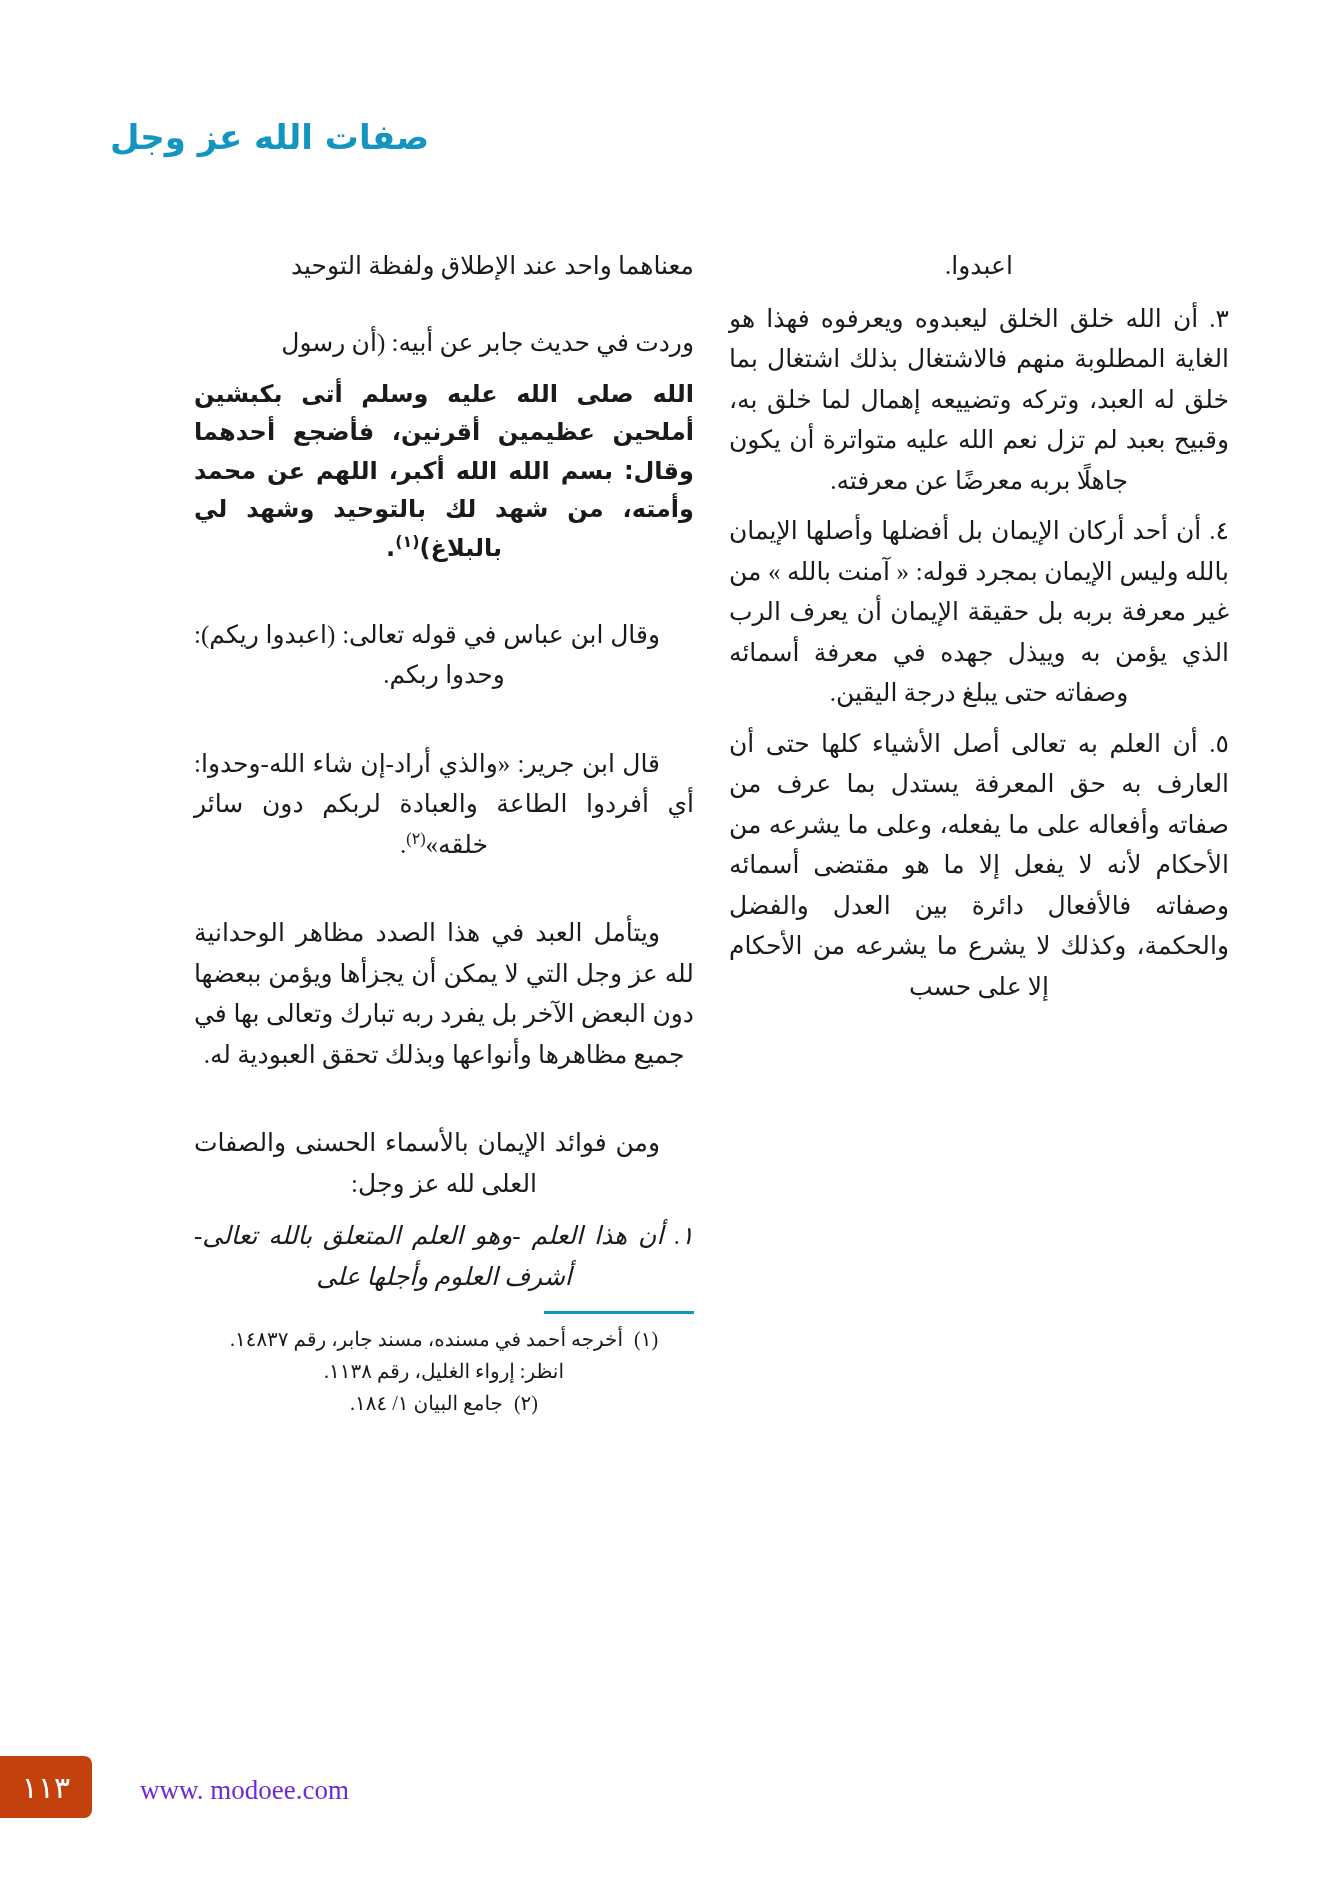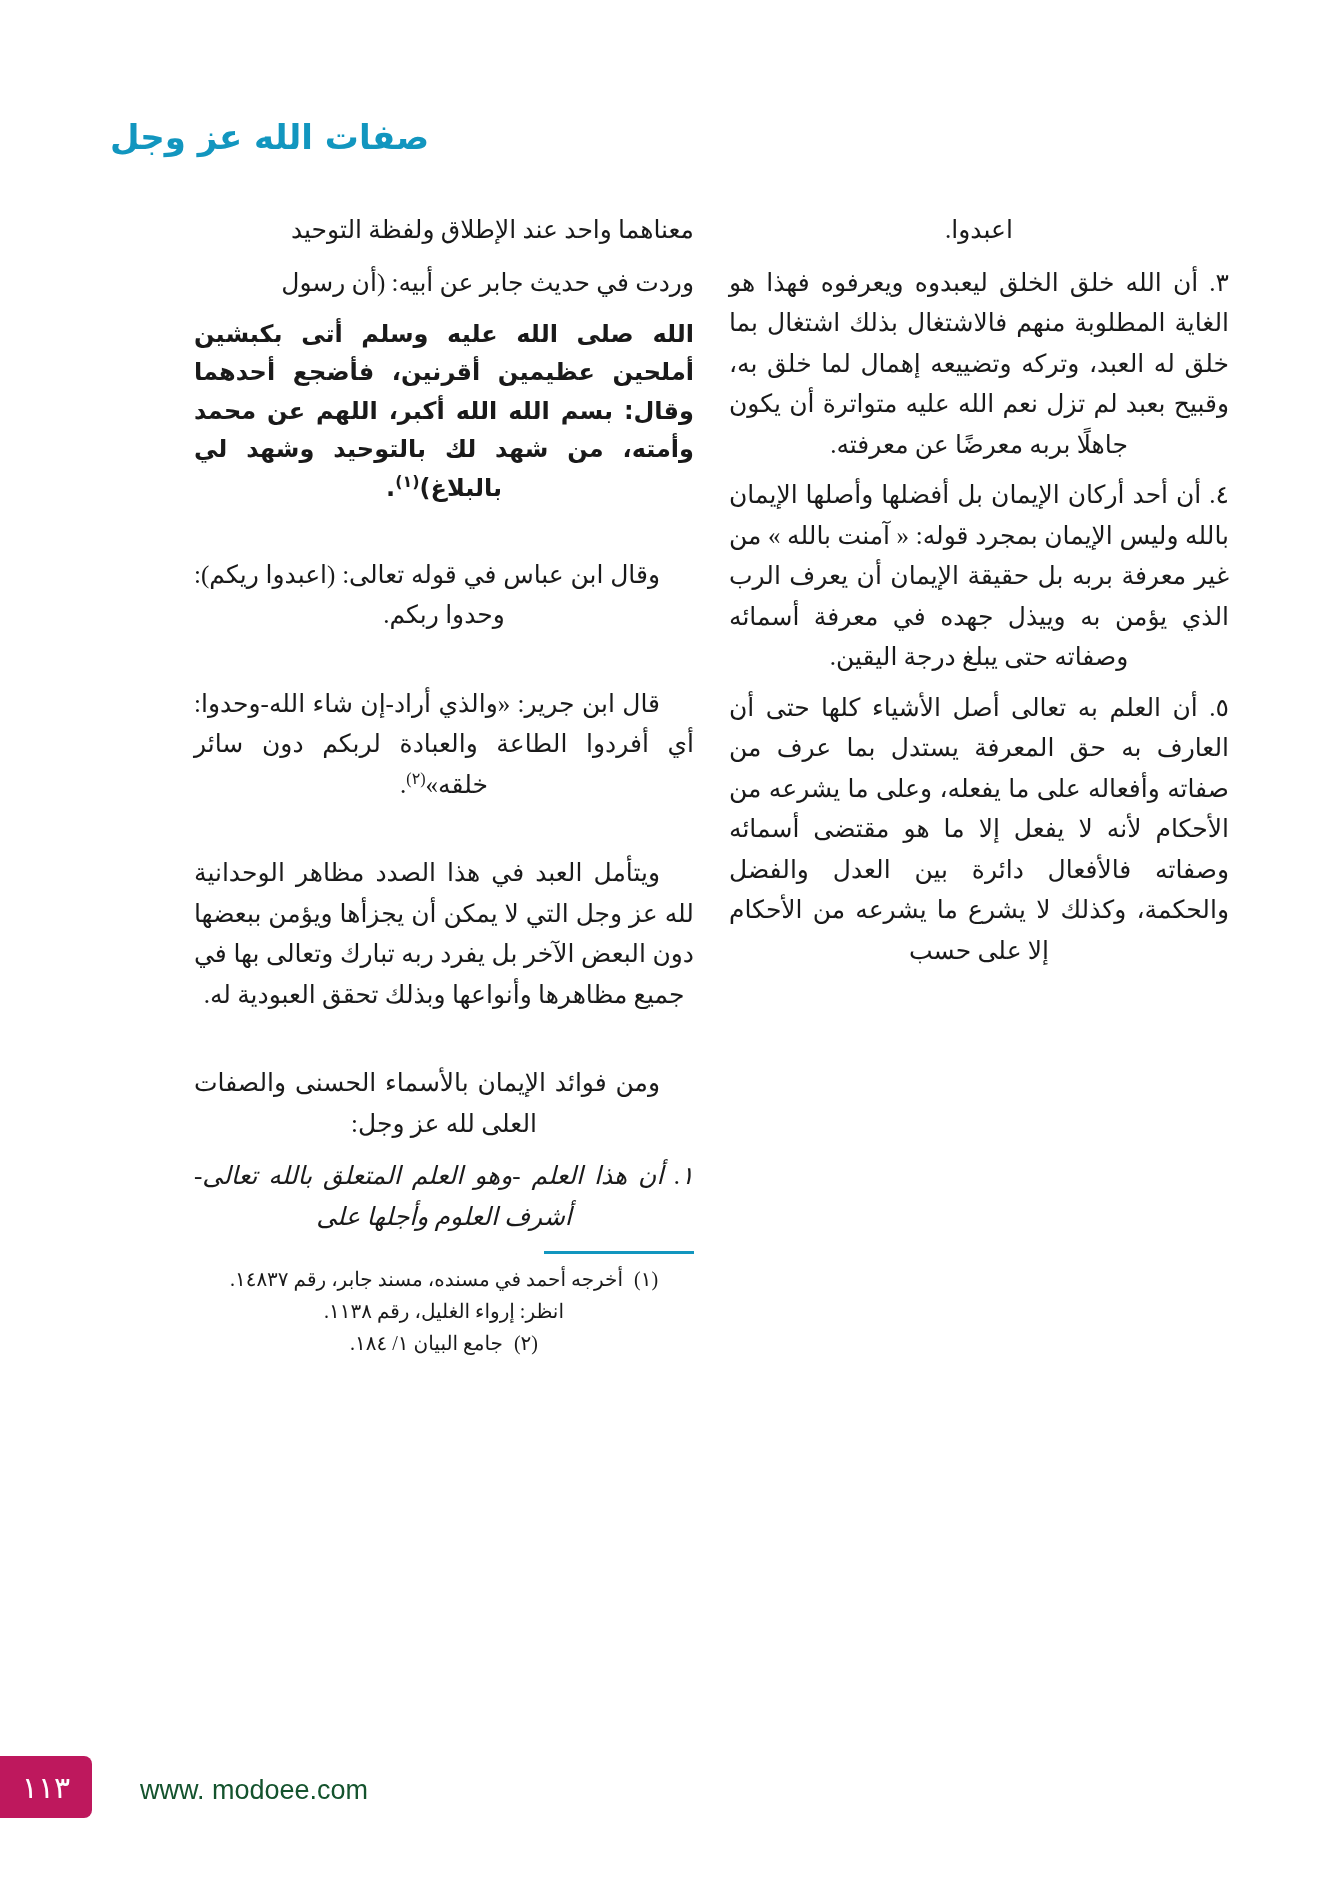--- a/index.html
+++ b/index.html
@@ -53,21 +53,21 @@
 
   
   p {
     margin: 0 0 12px 0;
     font-size: 25px;
     line-height: 1.62;
     text-align: justify;
     text-align-last: center;
     direction: rtl;
   }
-  p.plain { text-align: justify; text-align-last: right; }
+  p.plain { text-align: justify; text-align-last: right; margin-top: 36px; }
   p.indent { text-indent: 34px; margin-top: 48px; }
   p.bold-quote {
     font-family: "DejaVu Sans", sans-serif;
     font-weight: bold;
     font-size: 24px;
     line-height: 1.6;
   }
   .sup {
     font-size: 16px;
     vertical-align: super;
@@ -121,37 +121,37 @@
     left: 0;
     right: 0;
     height: 64px;
   }
   .page-number-box {
     position: absolute;
     left: 0;
     bottom: 0;
     width: 92px;
     height: 62px;
-    background: #be185d;
+    background: #c2410c;
     border-top-right-radius: 8px;
     border-bottom-right-radius: 8px;
     color: #ffffff;
     font-family: "DejaVu Sans", sans-serif;
     font-size: 30px;
     display: flex;
     align-items: center;
     justify-content: center;
   }
   .site-url {
     position: absolute;
     left: 140px;
     bottom: 12px;
-    font-family: Liberation Sans, sans-serif;
+    font-family: Liberation Serif, serif;
     font-size: 27px;
-    color: #14532d;
+    color: #6d28d9;
     direction: ltr;
   }
 </style>
 </head>
 <body>
 
 <div class="page-header">
   <div class="header-title">صفات الله عز وجل</div>
 </div>
 

